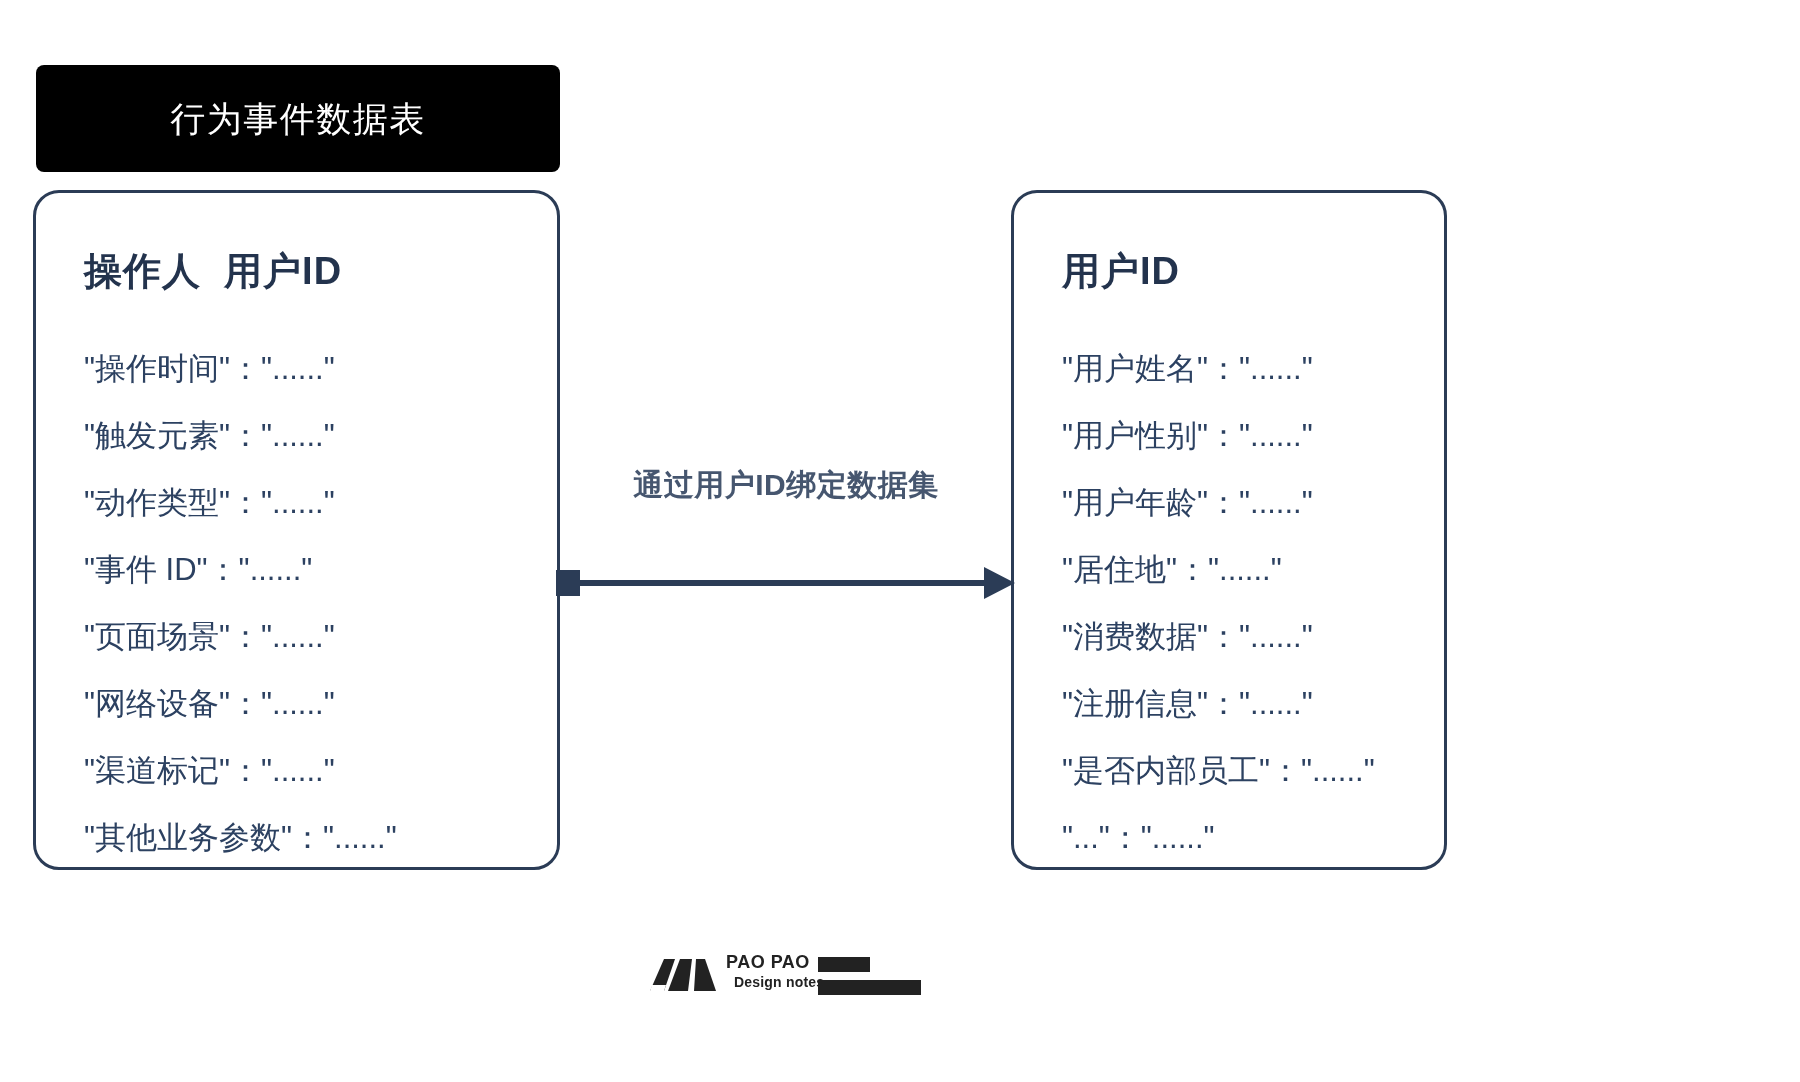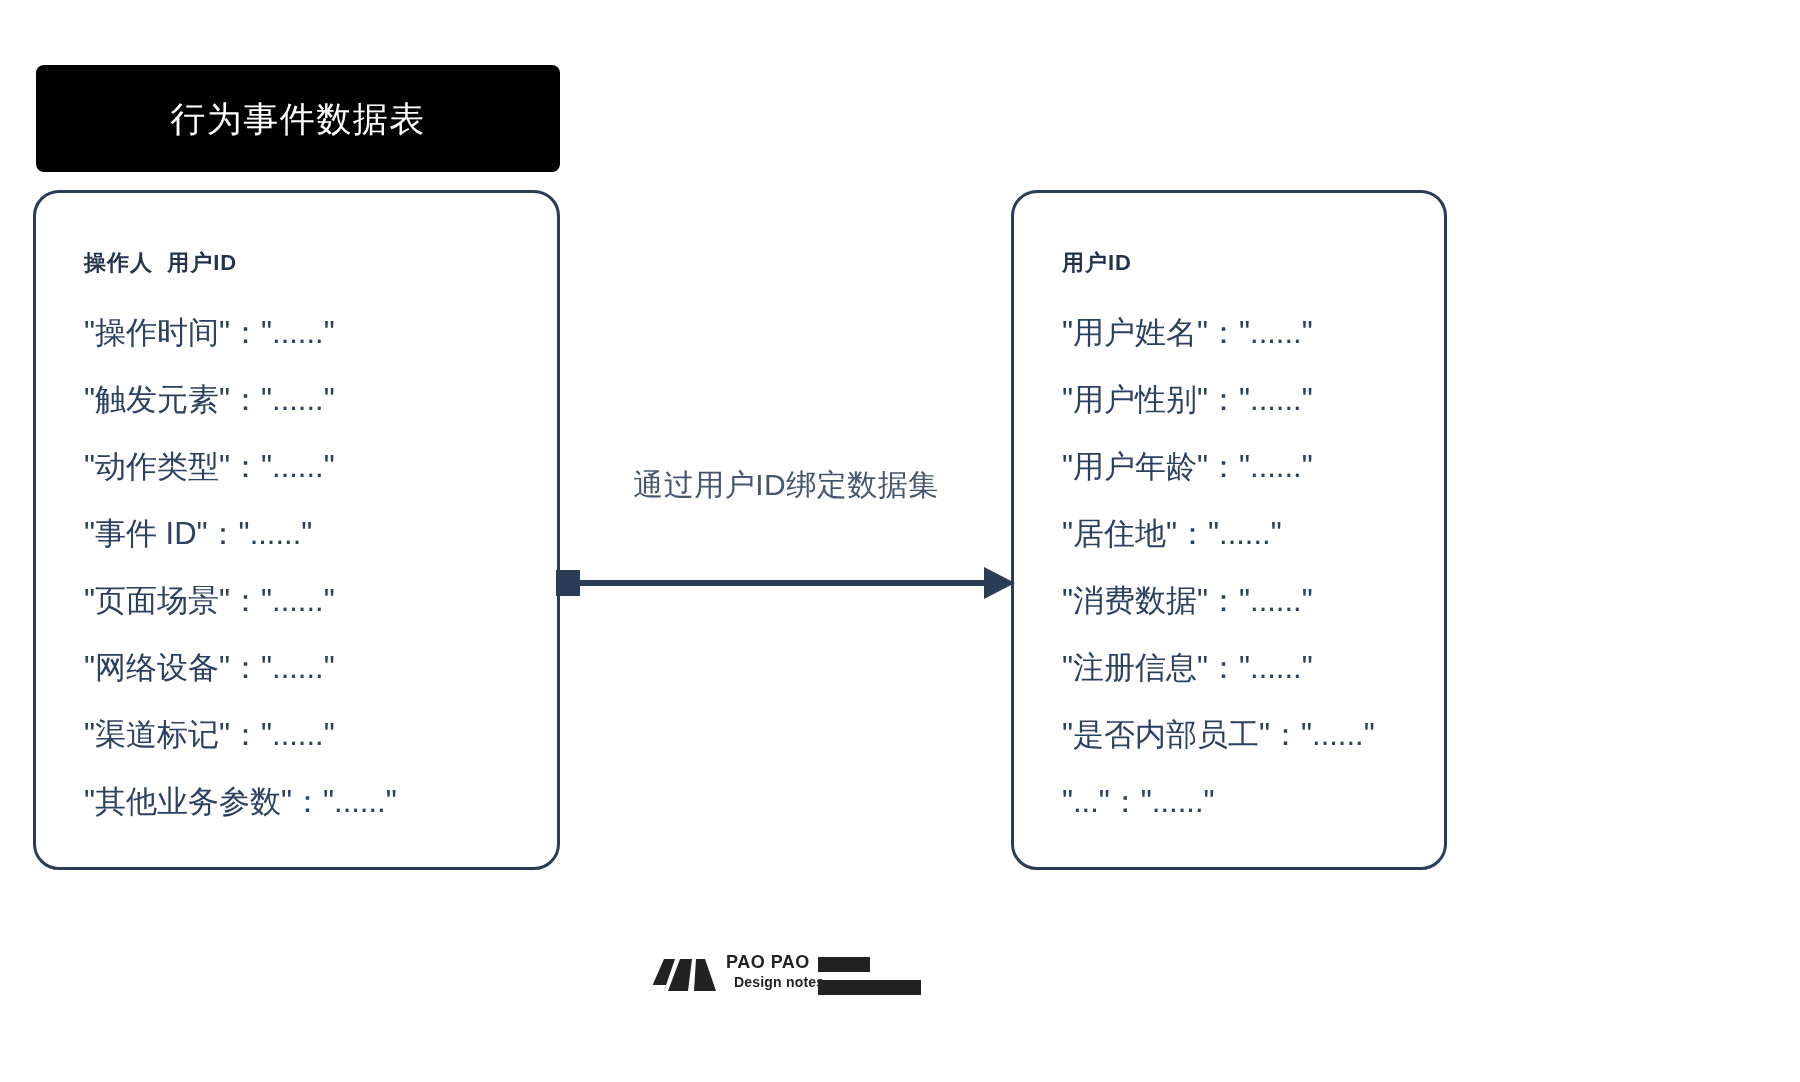--- a/index.html
+++ b/index.html
@@ -52,25 +52,25 @@
     border-radius: 26px;
     background: #ffffff;
     box-sizing: border-box;
     padding: 58px 0 0 48px;
   }
   #card-left  { left: 33px;   width: 527px; }
   #card-right { left: 1011px; width: 436px; }
 
   .card-title {
     color: #23334d;
-    font-size: 22px;
+    font-size: 38px;
     font-weight: bold;
     letter-spacing: 1px;
     line-height: 1.1;
-    margin: 0 0 42px 0;
+    margin: 0 0 60px 0;
     white-space: pre;
   }
 
   .field-list {
     list-style: none;
     margin: 0;
     padding: 0;
   }
   .field-row {
     color: #2c4161;
@@ -91,21 +91,21 @@
     height: 160px;
   }
   .connector-label {
     position: absolute;
     left: 0;
     top: 0;
     width: 460px;
     text-align: center;
     color: #46566f;
     font-size: 30px;
-    font-weight: normal;
+    font-weight: bold;
     letter-spacing: 0.5px;
     line-height: 1;
     white-space: pre;
   }
   .connector-svg {
     position: absolute;
     left: 0;
     top: 40px;
   }
 

